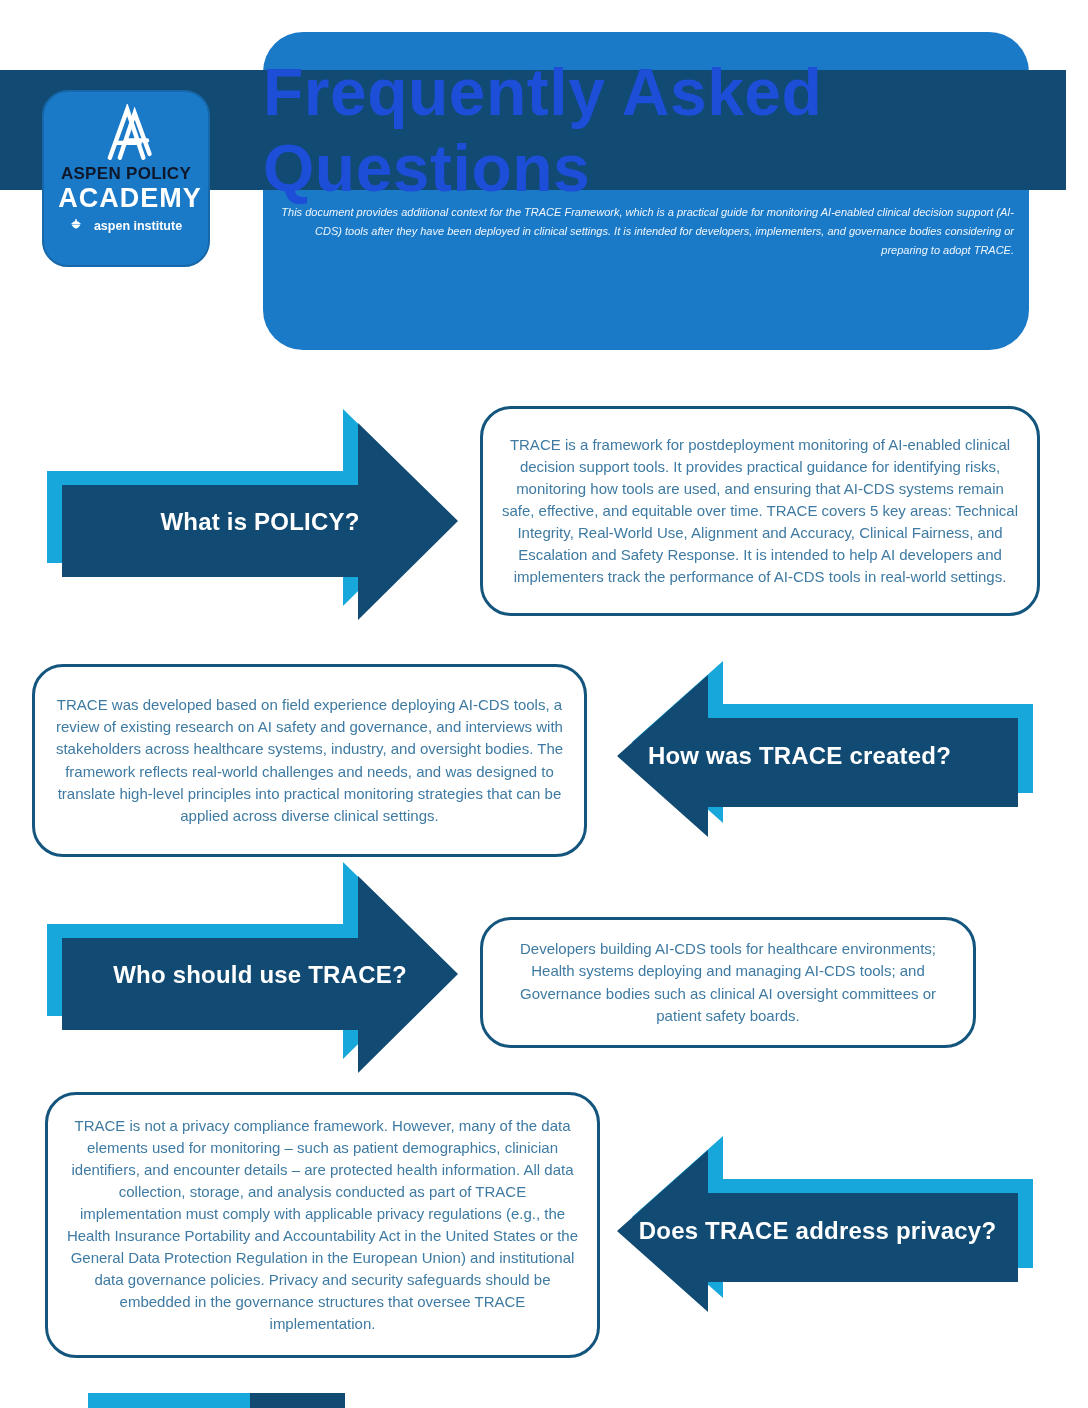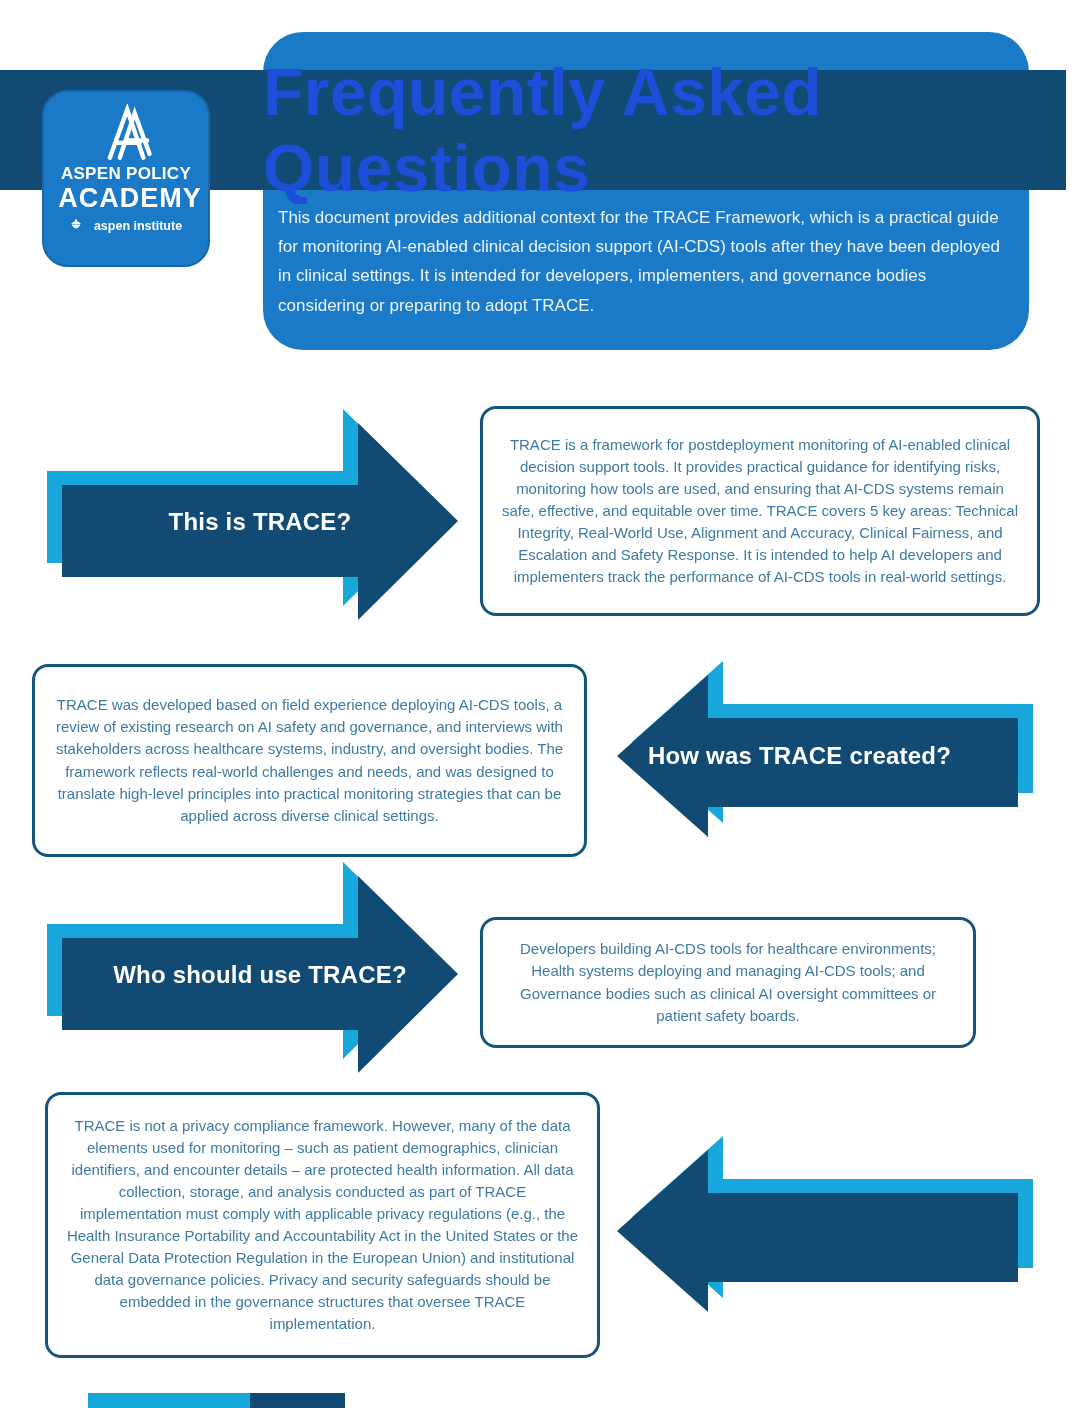--- a/index.html
+++ b/index.html
@@ -13,43 +13,43 @@
   }
   
   .hdr-card{position:absolute; left:263px; top:32px; width:766px; height:318px;
     background:var(--blue); border-radius:40px;}
   .hdr-band{position:absolute; left:0; top:70px; width:1066px; height:120px;
     background:var(--navy);}
   .hdr-title{position:absolute; left:263px; top:70px; width:766px; height:120px;
     display:flex; align-items:center; justify-content:center;
     color:#1d4ed8; font-size:66px; font-weight:bold; letter-spacing:.5px;}
   .intro{position:absolute; left:278px; top:203px; width:736px;
-    color:var(--introText); font-size:17px; line-height:1.72; text-align:left;}
+    color:var(--introText); font-size:11px; line-height:1.72; text-align:right;font-style:italic;}
   
   .logo-tile{position:absolute; left:42px; top:90px; width:168px; height:177px;
     background:var(--blue); border:2px solid #1668ab; border-radius:26px;
     box-sizing:border-box; display:flex; flex-direction:column; align-items:center;}
   .logo-mark{margin-top:12px; width:62px; height:58px;}
-  .logo-l1{color:#ffffff; font-weight:bold; font-size:17px; letter-spacing:.3px; margin-top:2px; white-space:nowrap;}
+  .logo-l1{color:#0f172a; font-weight:bold; font-size:17px; letter-spacing:.3px; margin-top:2px; white-space:nowrap;}
   .logo-l2{color:#fff; font-weight:bold; font-size:27px; letter-spacing:1px; margin-top:-1px; white-space:nowrap;margin-left:8px;}
   .logo-sub{color:#fff; font-weight:bold; font-size:12.5px; margin-top:5px;
     display:flex; align-items:center; gap:12px; white-space:nowrap;}
   
   .arw-r{position:absolute; width:396px; height:197px;
     clip-path:polygon(0 62px,296px 62px,296px 0,396px 98px,296px 197px,296px 154px,0 154px);}
   .arw-l{position:absolute; width:401px; height:162px;
     clip-path:polygon(401px 43px,91px 43px,91px 0,0 81px,91px 162px,91px 132px,401px 132px);}
   .cyan{background:var(--cyan);} .navy{background:var(--navy);}
   .q-label{position:absolute; display:flex; align-items:center; justify-content:center;
     color:#ffffff; font-weight:bold; font-size:24px; letter-spacing:.2px;}
   .q-label.r{width:396px; height:197px;}
   .q-label.l{width:401px; height:162px;}
   
   .abox{position:absolute; box-sizing:border-box; background:#ffffff;
-    border:3.5px solid var(--boxBorder); border-radius:16px;
+    border:3.5px solid var(--boxBorder); border-radius:31px;
     display:flex; align-items:center; justify-content:center; padding:8px 18px;}
   .abox p{margin:0; color:var(--boxText); font-size:15px; line-height:1.47; text-align:center;}
   
   .bb-cyan{position:absolute; left:88px; top:1393px; width:162px; height:15px; background:var(--cyan);}
   .bb-navy{position:absolute; left:250px; top:1393px; width:95px; height:15px; background:var(--navy);}
 </style>
 </head>
 <body>
 
 <div class="page">
@@ -73,21 +73,21 @@
         <path d="M1 5 Q6 -1 11 5 L1 5 Z" fill="#ffffff"></path>
         <path d="M1.5 5.5 Q6 13.5 10.5 5.5 Z" fill="#ffffff"></path>
         <rect x="5.2" y="0.2" width="1.6" height="3" fill="#ffffff"></rect>
       </svg>
       <span>aspen institute</span>
     </div>
   </div>
 
   <div class="arw-r cyan" style="left:47px; top:409px;"></div>
   <div class="arw-r navy" style="left:62px; top:423px;"></div>
-  <div class="q-label r" style="left:62px; top:423px;">This is TRACE?</div>
+  <div class="q-label r" style="left:62px; top:423px;">What is POLICY?</div>
   <div class="abox" style="left:480px; top:406px; width:560px; height:210px;">
     <p>TRACE is a framework for postdeployment monitoring of AI-enabled clinical decision support tools. It provides practical guidance for identifying risks, monitoring how tools are used, and ensuring that AI-CDS systems remain safe, effective, and equitable over time. TRACE covers 5 key areas: Technical Integrity, Real-World Use, Alignment and Accuracy, Clinical Fairness, and Escalation and Safety Response. It is intended to help AI developers and implementers track the performance of AI-CDS tools in real-world settings.</p>
   </div>
 
   <div class="abox" style="left:32px; top:664px; width:555px; height:193px;">
     <p>TRACE was developed based on field experience deploying AI-CDS tools, a review of existing research on AI safety and governance, and interviews with stakeholders across healthcare systems, industry, and oversight bodies. The framework reflects real-world challenges and needs, and was designed to translate high-level principles into practical monitoring strategies that can be applied across diverse clinical settings.</p>
   </div>
   <div class="arw-l cyan" style="left:632px; top:661px;"></div>
   <div class="arw-l navy" style="left:617px; top:675px;"></div>
   <div class="q-label l" style="left:599px; top:675px;">How was TRACE created?</div>
@@ -97,17 +97,18 @@
   <div class="q-label r" style="left:62px; top:876px;">Who should use TRACE?</div>
   <div class="abox" style="left:480px; top:917px; width:496px; height:131px;">
     <p>Developers building AI-CDS tools for healthcare environments; Health systems deploying and managing AI-CDS tools; and Governance bodies such as clinical AI oversight committees or patient safety boards.</p>
   </div>
 
   <div class="abox" style="left:45px; top:1092px; width:555px; height:266px;">
     <p>TRACE is not a privacy compliance framework. However, many of the data elements used for monitoring – such as patient demographics, clinician identifiers, and encounter details – are protected health information. All data collection, storage, and analysis conducted as part of TRACE implementation must comply with applicable privacy regulations (e.g., the Health Insurance Portability and Accountability Act in the United States or the General Data Protection Regulation in the European Union) and institutional data governance policies. Privacy and security safeguards should be embedded in the governance structures that oversee TRACE implementation.</p>
   </div>
   <div class="arw-l cyan" style="left:632px; top:1136px;"></div>
   <div class="arw-l navy" style="left:617px; top:1150px;"></div>
+  <div class="q-label l" style="left:617px; top:1150px;">Does TRACE address privacy?</div>
 
   <div class="bb-cyan"></div>
   <div class="bb-navy"></div>
 
 </div>
 
 </body></html>

